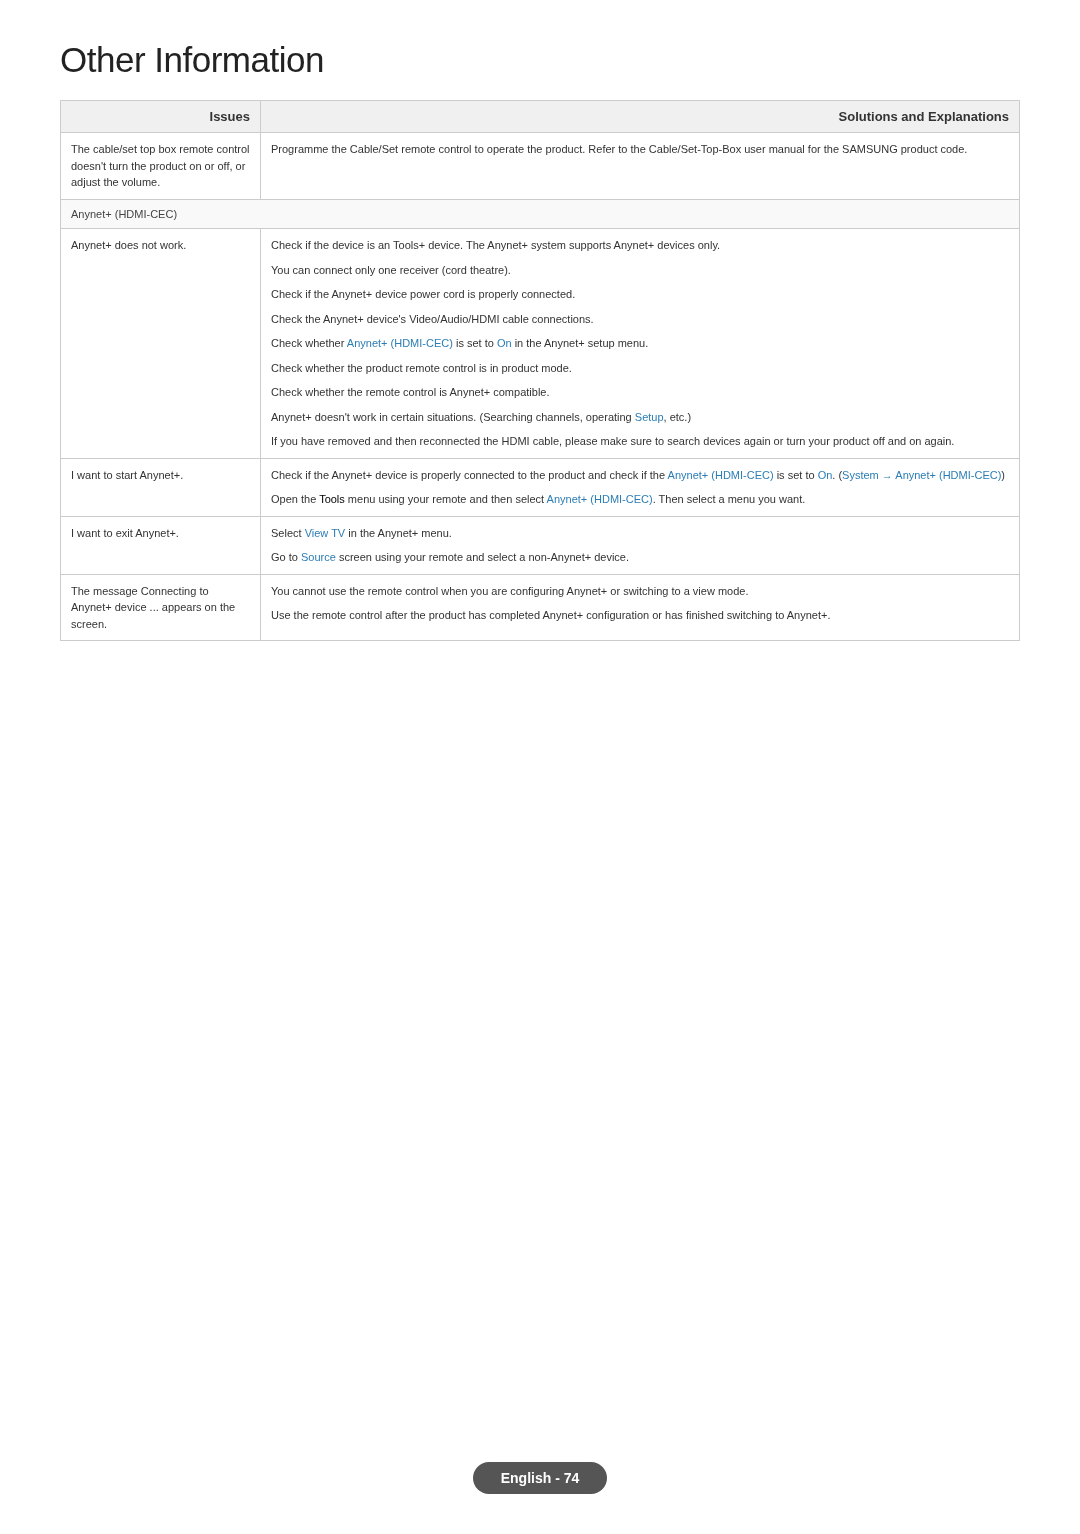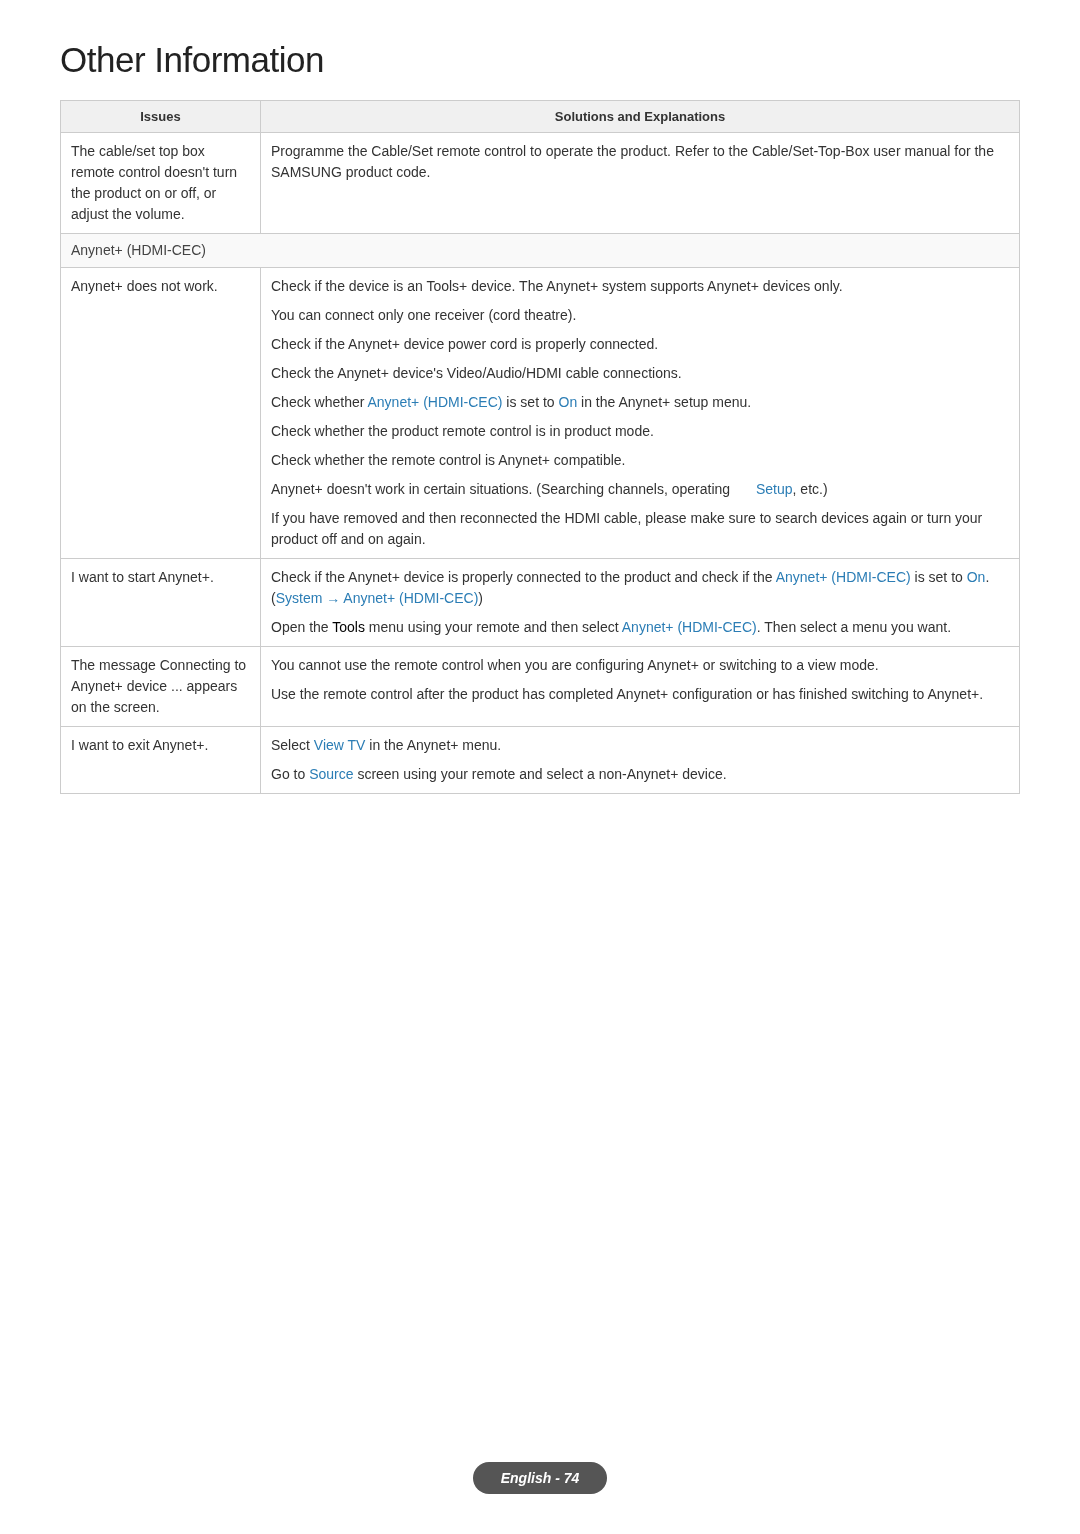--- a/index.html
+++ b/index.html
@@ -30,31 +30,31 @@
     table {
       width: 100%;
       border-collapse: collapse;
       border: 1px solid #cccccc;
     }
 
     thead tr th {
       background: #f0f0f0;
       border: 1px solid #cccccc;
       padding: 8px 10px;
-      text-align: center;
+      text-align: right;
       font-weight: bold;
       font-size: 13px;
       margin-top: 28px;
     }
 
     tbody tr td {
       border: 1px solid #cccccc;
       padding: 8px 10px;
       vertical-align: top;
-      font-size: 14px;
+      font-size: 11px;
       line-height: 1.5;
     }
 
     .section-header td {
       background: #f9f9f9;
       font-style: normal;
       color: #444444;
       padding: 6px 10px;
     }
 
@@ -85,21 +85,20 @@
       align-items: center;
     }
 
     .page-number-badge {
       background: #555555;
       color: #ffffff;
       padding: 8px 28px;
       border-radius: 20px;
       font-size: 14px;
       font-weight: bold;
-      font-style: italic;
     }
   </style>
 </head>
 <body>
 
 <h1 class="page-title">Other Information</h1>
 
 <table>
   <thead>
     <tr>
@@ -120,43 +119,43 @@
       <tr>
         <td class="issues-col">Anynet+ does not work.</td>
         <td class="solutions-col">
           <div class="solution-item">Check if the device is an Tools+ device. The Anynet+ system supports Anynet+ devices only.</div>
           <div class="solution-item">You can connect only one receiver (cord theatre).</div>
           <div class="solution-item">Check if the Anynet+ device power cord is properly connected.</div>
           <div class="solution-item">Check the Anynet+ device's Video/Audio/HDMI cable connections.</div>
           <div class="solution-item">Check whether <span style="color: rgb(43, 125, 181);">Anynet+ (HDMI-CEC)</span> is set to <span style="color: rgb(43, 125, 181);">On</span> in the Anynet+ setup menu.</div>
           <div class="solution-item">Check whether the product remote control is in product mode.</div>
           <div class="solution-item">Check whether the remote control is Anynet+ compatible.</div>
-          <div class="solution-item">Anynet+ doesn't work in certain situations. (Searching channels, operating <span style="color: rgb(43, 125, 181); margin-left: 22px;">Setup</span>, etc.)</div>
+          <div class="solution-item">Anynet+ doesn't work in certain situations. (Searching channels, operating <span style="color: rgb(43, 125, 181);">Setup</span>, etc.)</div>
           <div class="solution-item">If you have removed and then reconnected the HDMI cable, please make sure to search devices again or turn your product off and on again.</div>
         </td>
       </tr>
       <tr>
         <td class="issues-col">I want to start Anynet+.</td>
         <td class="solutions-col">
           <div class="solution-item">Check if the Anynet+ device is properly connected to the product and check if the <span style="color: rgb(43, 125, 181);">Anynet+ (HDMI-CEC)</span> is set to <span style="color: rgb(43, 125, 181);">On</span>. (<span style="color: rgb(43, 125, 181);">System → Anynet+ (HDMI-CEC)</span>)</div>
           <div class="solution-item">Open the <span style="color: #000000;">Tools</span> menu using your remote and then select <span style="color: rgb(43, 125, 181);">Anynet+ (HDMI-CEC)</span>. Then select a menu you want.</div>
         </td>
       </tr>
       <tr>
+        <td class="issues-col">I want to exit Anynet+.</td>
+        <td class="solutions-col">
+          <div class="solution-item">Select <span style="color: rgb(43, 125, 181);">View TV</span> in the Anynet+ menu.</div>
+          <div class="solution-item">Go to <span style="color: rgb(43, 125, 181);">Source</span> screen using your remote and select a non-Anynet+ device.</div>
+        </td>
+      </tr>
+      <tr>
         <td class="issues-col">The message Connecting to Anynet+ device ... appears on the screen.</td>
         <td class="solutions-col">
           <div class="solution-item">You cannot use the remote control when you are configuring Anynet+ or switching to a view mode.</div>
           <div class="solution-item">Use the remote control after the product has completed Anynet+ configuration or has finished switching to Anynet+.</div>
-        </td>
-      </tr>
-      <tr>
-        <td class="issues-col">I want to exit Anynet+.</td>
-        <td class="solutions-col">
-          <div class="solution-item">Select <span style="color: rgb(43, 125, 181);">View TV</span> in the Anynet+ menu.</div>
-          <div class="solution-item">Go to <span style="color: rgb(43, 125, 181);">Source</span> screen using your remote and select a non-Anynet+ device.</div>
         </td>
       </tr>
     </tbody>
 </table>
 
 <div class="page-footer">
   <div class="page-number-badge">English - 74</div>
 </div>
 
 </body></html>

